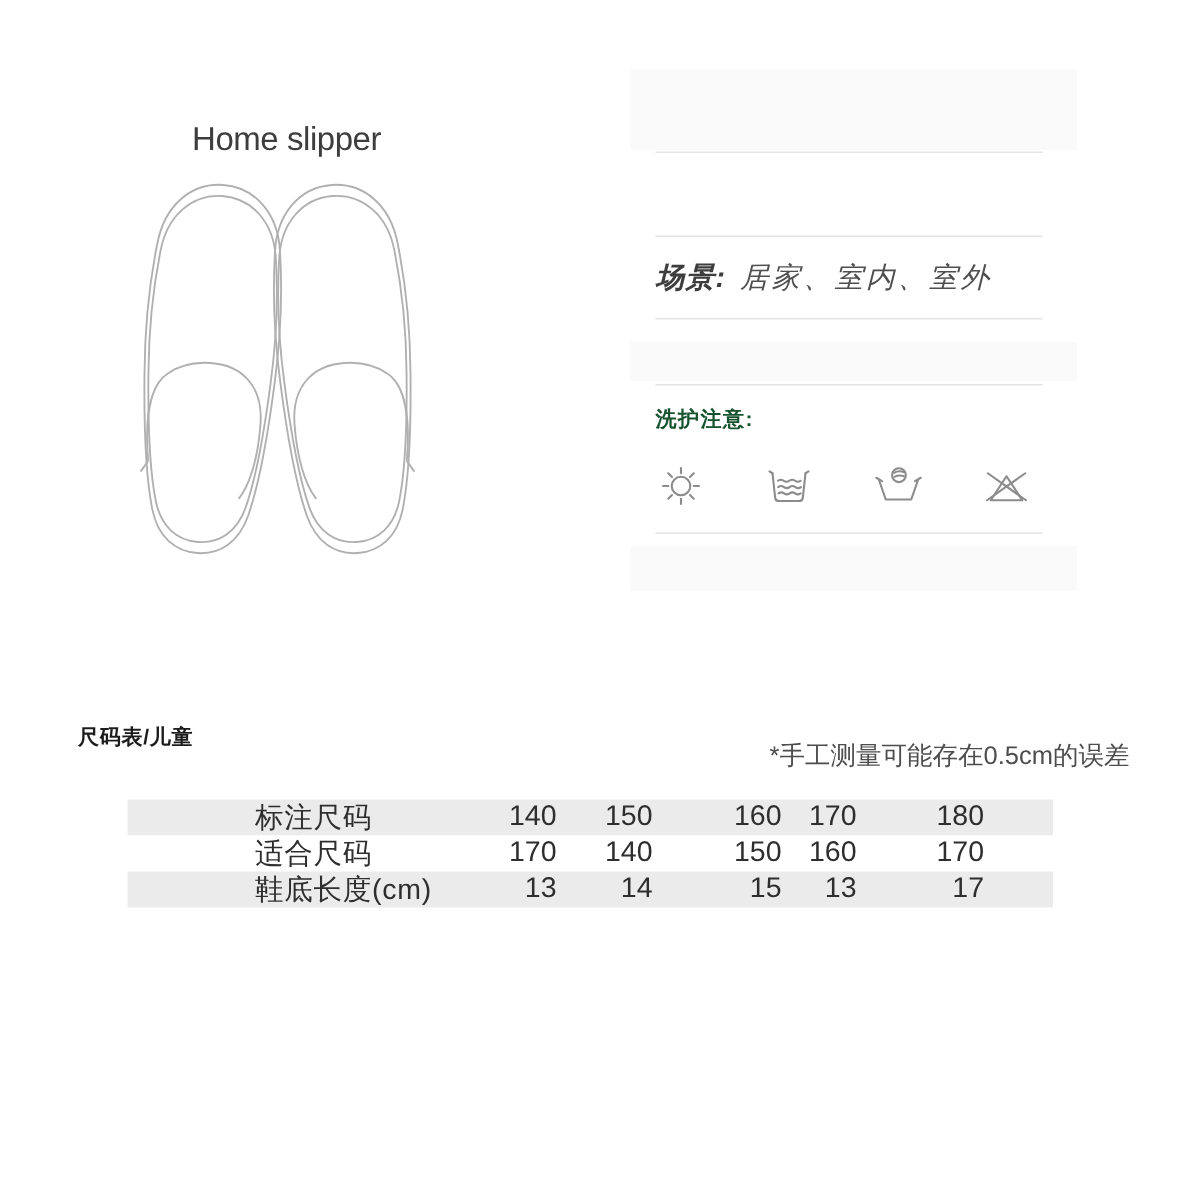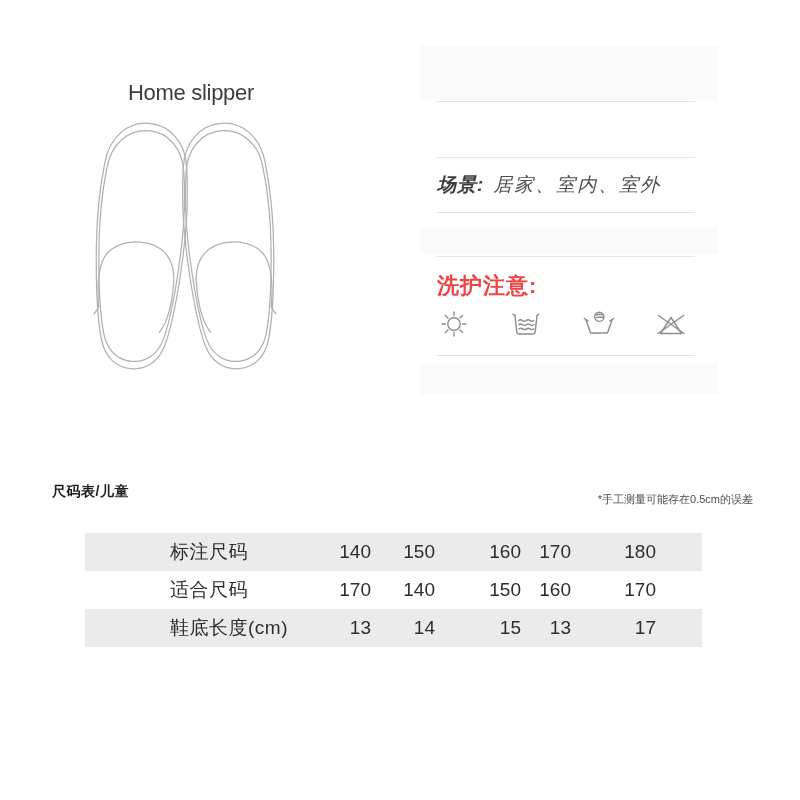--- a/index.html
+++ b/index.html
@@ -18,34 +18,34 @@
   .band3{top:364px;height:30px;}
   .hr{position:absolute;left:437px;width:258px;height:1px;background:#e4e4e4;}
   .hr1{top:101px;} .hr2{top:157px;} .hr3{top:212px;} .hr4{top:256px;} .hr5{top:355px;}
 
   .info-row{position:absolute;left:437px;width:283px;height:54px;display:flex;
             align-items:center;}
   .info-row .lbl{font-size:19px;font-weight:bold;color:#3d3d3d;letter-spacing:1px;white-space:nowrap;}
   .info-row .val{font-size:19px;color:#4f4f4f;letter-spacing:2px;margin-left:9px;white-space:nowrap;}
   .row-name{top:103px;} .row-scene{top:158px;font-style:italic;}
 
-  .care-heading{position:absolute;left:437px;top:271px;font-size:22px;font-weight:bold;
-                color:#ef4444;letter-spacing:1px;}
+  .care-heading{position:absolute;left:437px;top:271px;font-size:14px;font-weight:bold;
+                color:#14532d;letter-spacing:1px;}
   .icons-row{position:absolute;left:437px;top:307px;width:251px;display:flex;
              justify-content:space-between;align-items:center;}
   .care-icon{width:34px;height:34px;display:block;}
   .care-icon *{fill:none;stroke:#8c8c8c;stroke-width:1.4;stroke-linecap:round;stroke-linejoin:round;}
 
   
   .size-title{position:absolute;left:52px;top:483px;font-size:14px;font-weight:bold;
               color:#1c1c1c;letter-spacing:0.5px;}
-  .measure-note{position:absolute;right:47px;top:492px;font-size:11px;color:#4d4d4d;margin-left:24px;}
+  .measure-note{position:absolute;right:47px;top:492px;font-size:17px;color:#4d4d4d;margin-left:24px;}
 
   .size-table{position:absolute;left:85px;top:533px;width:617px;}
-  .trow{display:flex;height:38px;align-items:center;background:#ffffff;}
+  .trow{display:flex;height:24px;align-items:center;background:#ffffff;}
   .trow.alt{background:#ebebeb;}
   .cell{font-size:19px;color:#2e2e2e;text-align:right;}
   .cell.label{width:220px;text-align:left;padding-left:85px;box-sizing:border-box;letter-spacing:0.5px;}
   .cell.c1{width:66px;} .cell.c2{width:64px;} .cell.c3{width:86px;}
   .cell.c4{width:50px;} .cell.c5{width:85px;}
 </style>
 </head>
 <body>
 
 <div id="page">

